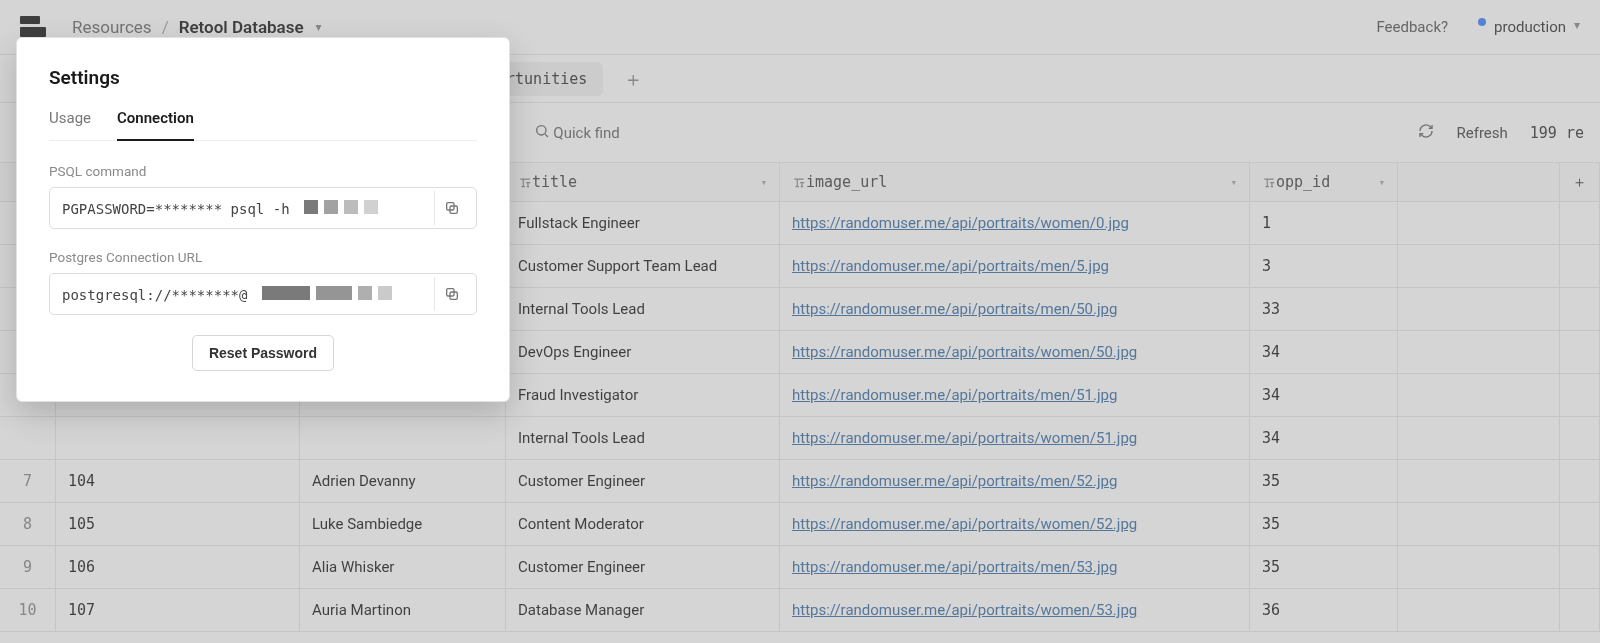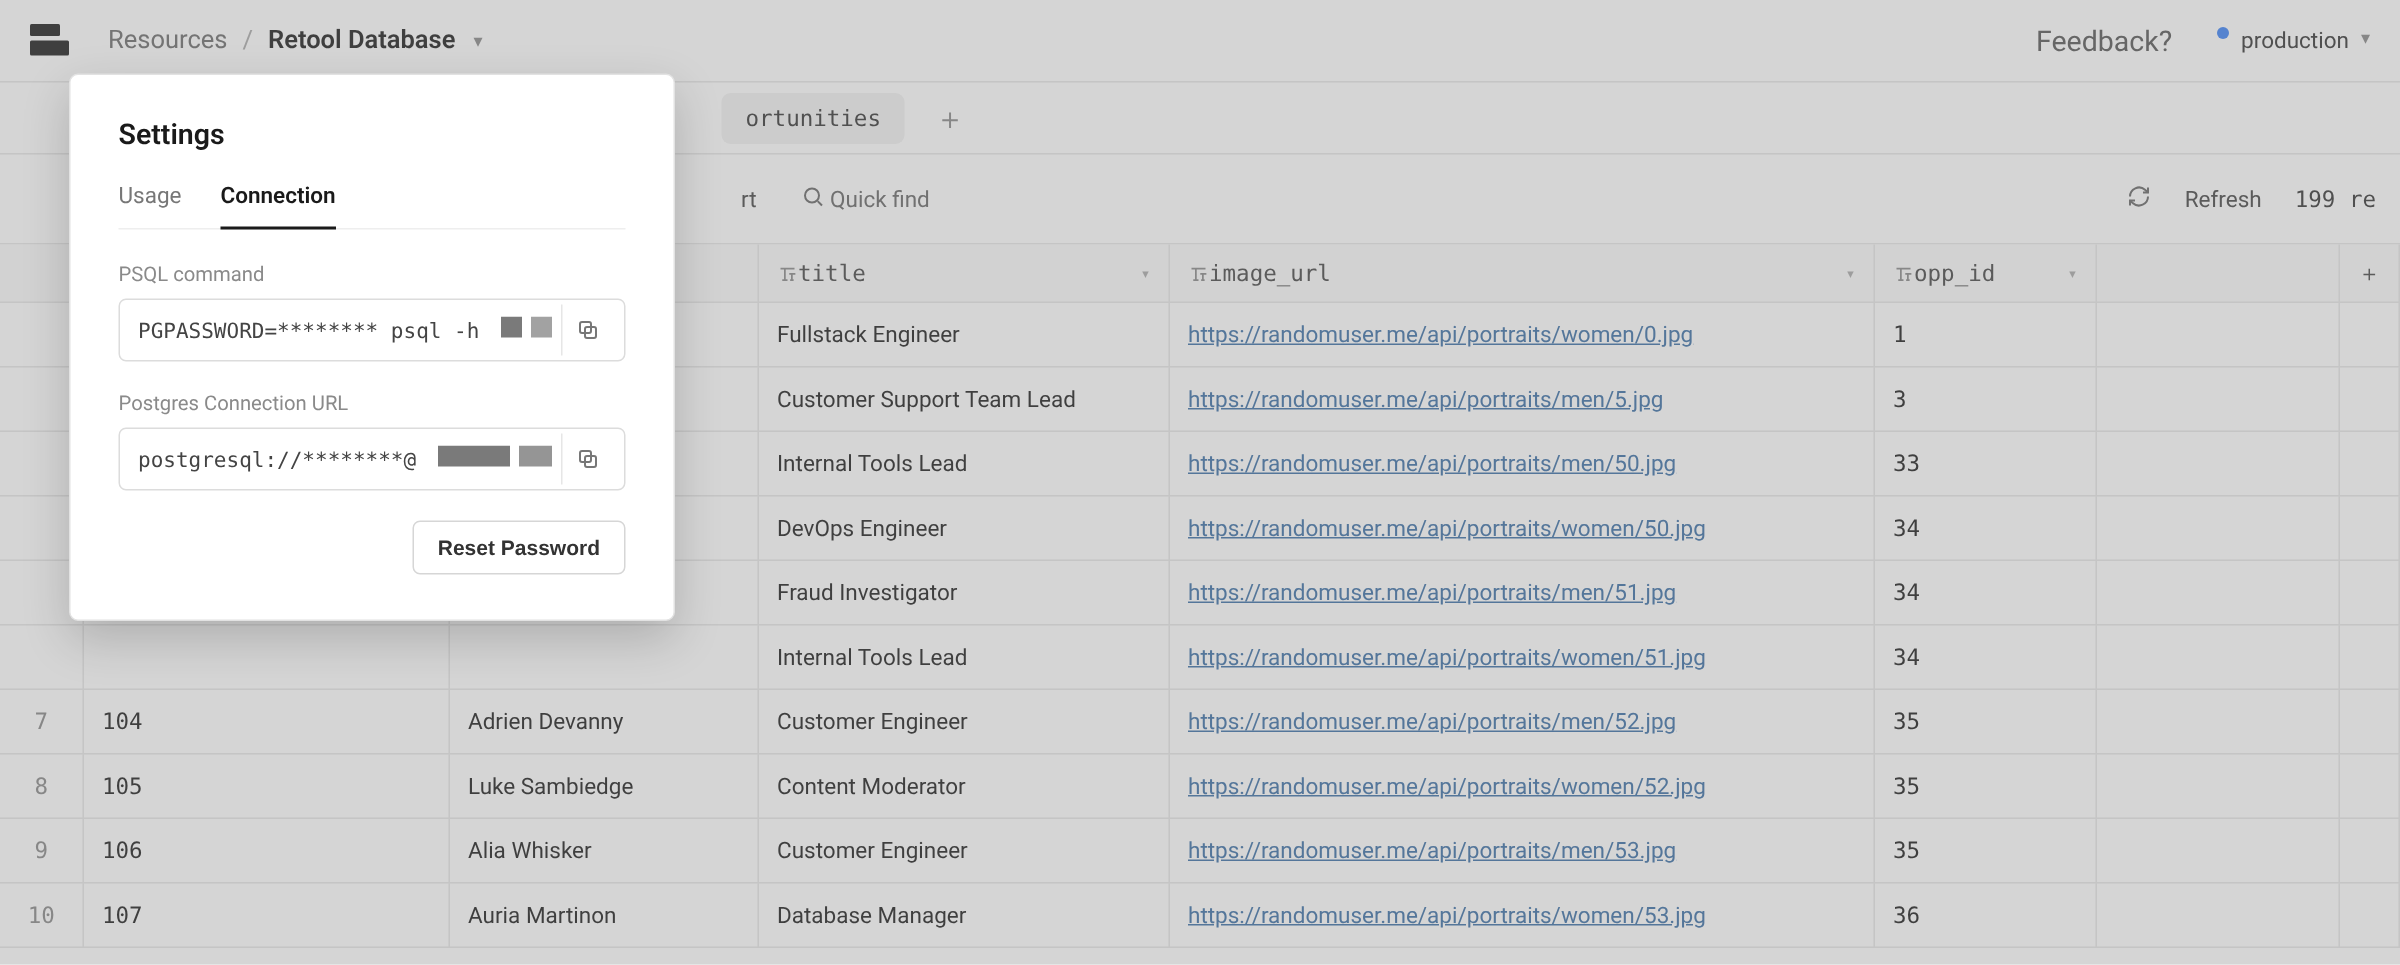--- a/index.html
+++ b/index.html
@@ -33,21 +33,21 @@
     display: flex; flex-direction: column; gap: 3px;
   }
   .logo .l1 { width: 20px; height: 8px; background: #1a1a1a; border-radius: 1px; }
   .logo .l2 { width: 26px; height: 10px; background: #1a1a1a; border-radius: 1px; }
   .breadcrumb { margin-left: 26px; display: flex; align-items: center; gap: 10px; font-size: 17px; }
   .breadcrumb .crumb1 { color: #6b6b6b; }
   .breadcrumb .sep { color: #aaa; }
   .breadcrumb .crumb2 { font-weight: 600; color: #1a1a1a; }
   .chev { color: #888; font-size: 12px; margin-left: 2px; }
   .top-right { margin-left: auto; display: flex; align-items: center; gap: 30px; }
-  .feedback { color: #555; font-size: 19px; }
+  .feedback { color: #555; font-size: 15px; }
   .env-pill { display: flex; align-items: flex-start; gap: 8px; font-size: 15px; color: #333; }
   .env-dot { width: 8px; height: 8px; border-radius: 50%; background: #3b82f6; }
   .env-chev { color: #888; font-size: 12px; }
 
   
   .secondbar {
     height: 48px;
     display: flex;
     align-items: center;
     padding: 0 16px;
@@ -108,30 +108,29 @@
   .td.id { font-family: ui-monospace, Menlo, Consolas, monospace; }
   .td.opp { font-family: ui-monospace, Menlo, Consolas, monospace; }
   .td.link a { color: #3a6ea5; text-decoration: underline; }
   .th.add-col { justify-content: center; }
   .typ-icon { width: 14px; height: 14px; display: inline-flex; align-items: center; justify-content: center; color: #888; }
   .typ-icon svg { width: 14px; height: 14px; }
 
   
   .modal {
     position: absolute;
-    top: 49px;
+    top: 37px;
     left: 16px;
-    width: 404px;
+    width: 494px;
     background: #fff;
     border: 1px solid #e2e2e2;
     border-radius: 6px;
     box-shadow: 0 12px 32px rgba(0,0,0,0.18);
     z-index: 10;
     padding: 28px 32px 30px 32px;
-    margin-left: 30px;
   }
   .modal h2 { font-size: 19px; font-weight: 600; margin-bottom: 20px; }
   .modal-tabs { display: flex; gap: 26px; border-bottom: 1px solid #eee; margin-bottom: 22px; text-align: center; }
   .modal-tab { padding-bottom: 12px; font-size: 15px; color: #777; cursor: pointer; }
   .modal-tab.active { color: #1a1a1a; font-weight: 600; border-bottom: 2px solid #1a1a1a; margin-bottom: -1px; }
   .field-label { font-size: 13.5px; color: #8a8a8a; margin-bottom: 8px; }
   .field-box {
     border: 1px solid #dcdcdc;
     border-radius: 5px;
     height: 42px;
@@ -148,21 +147,21 @@
   .field-box .txt { flex: 1; white-space: nowrap; overflow: hidden; }
   .field-box .redact { display: inline-flex; gap: 6px; margin-left: 6px; }
   .field-box .redact span { display: inline-block; height: 14px; background: #7a7a7a; }
   .field-box .copy-btn {
     width: 34px; height: 34px;
     border-left: 1px solid #e6e6e6;
     display: flex; align-items: center; justify-content: center;
     color: #777;
     margin-left: 6px;
   }
-  .reset-row { display: flex; justify-content: flex-end; margin-top: 6px; }
+  .reset-row { display: flex; justify-content: center; margin-top: 6px; }
   .reset-btn {
     border: 1px solid #d6d6d6;
     border-radius: 5px;
     padding: 9px 16px;
     font-size: 14px;
     font-weight: 600;
     color: #333;
     background: #fff;
     cursor: pointer;
   }

